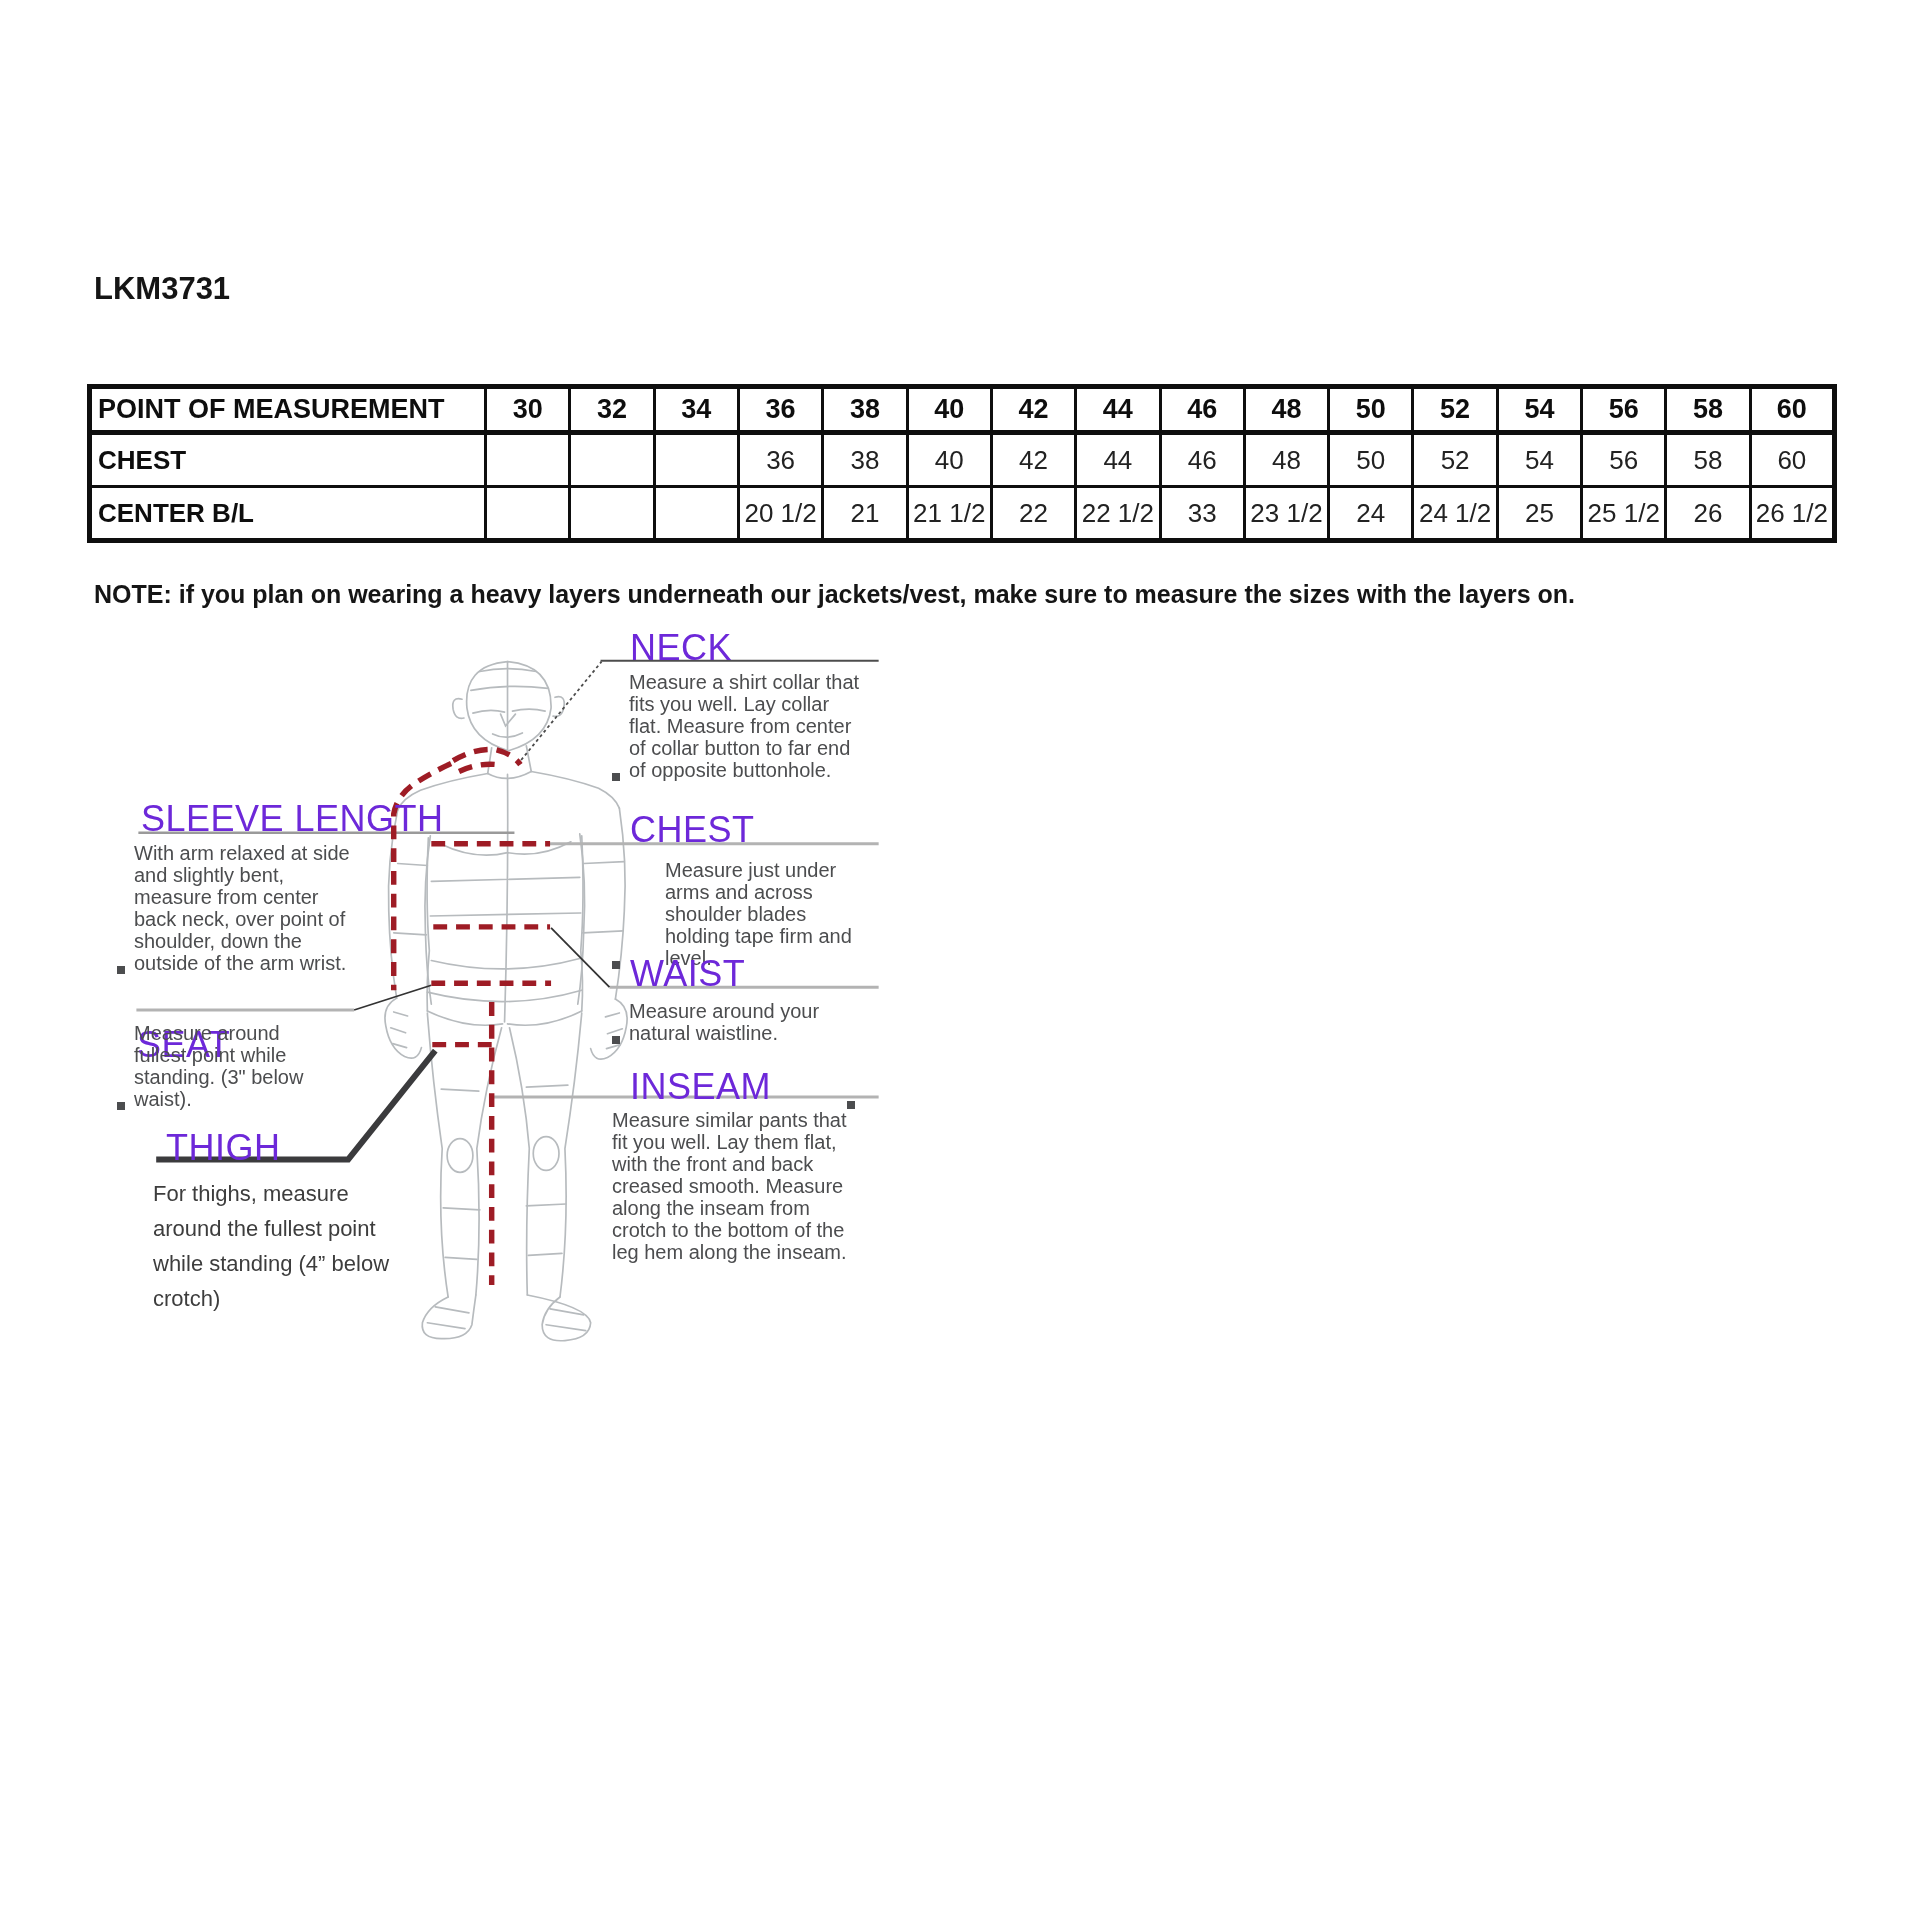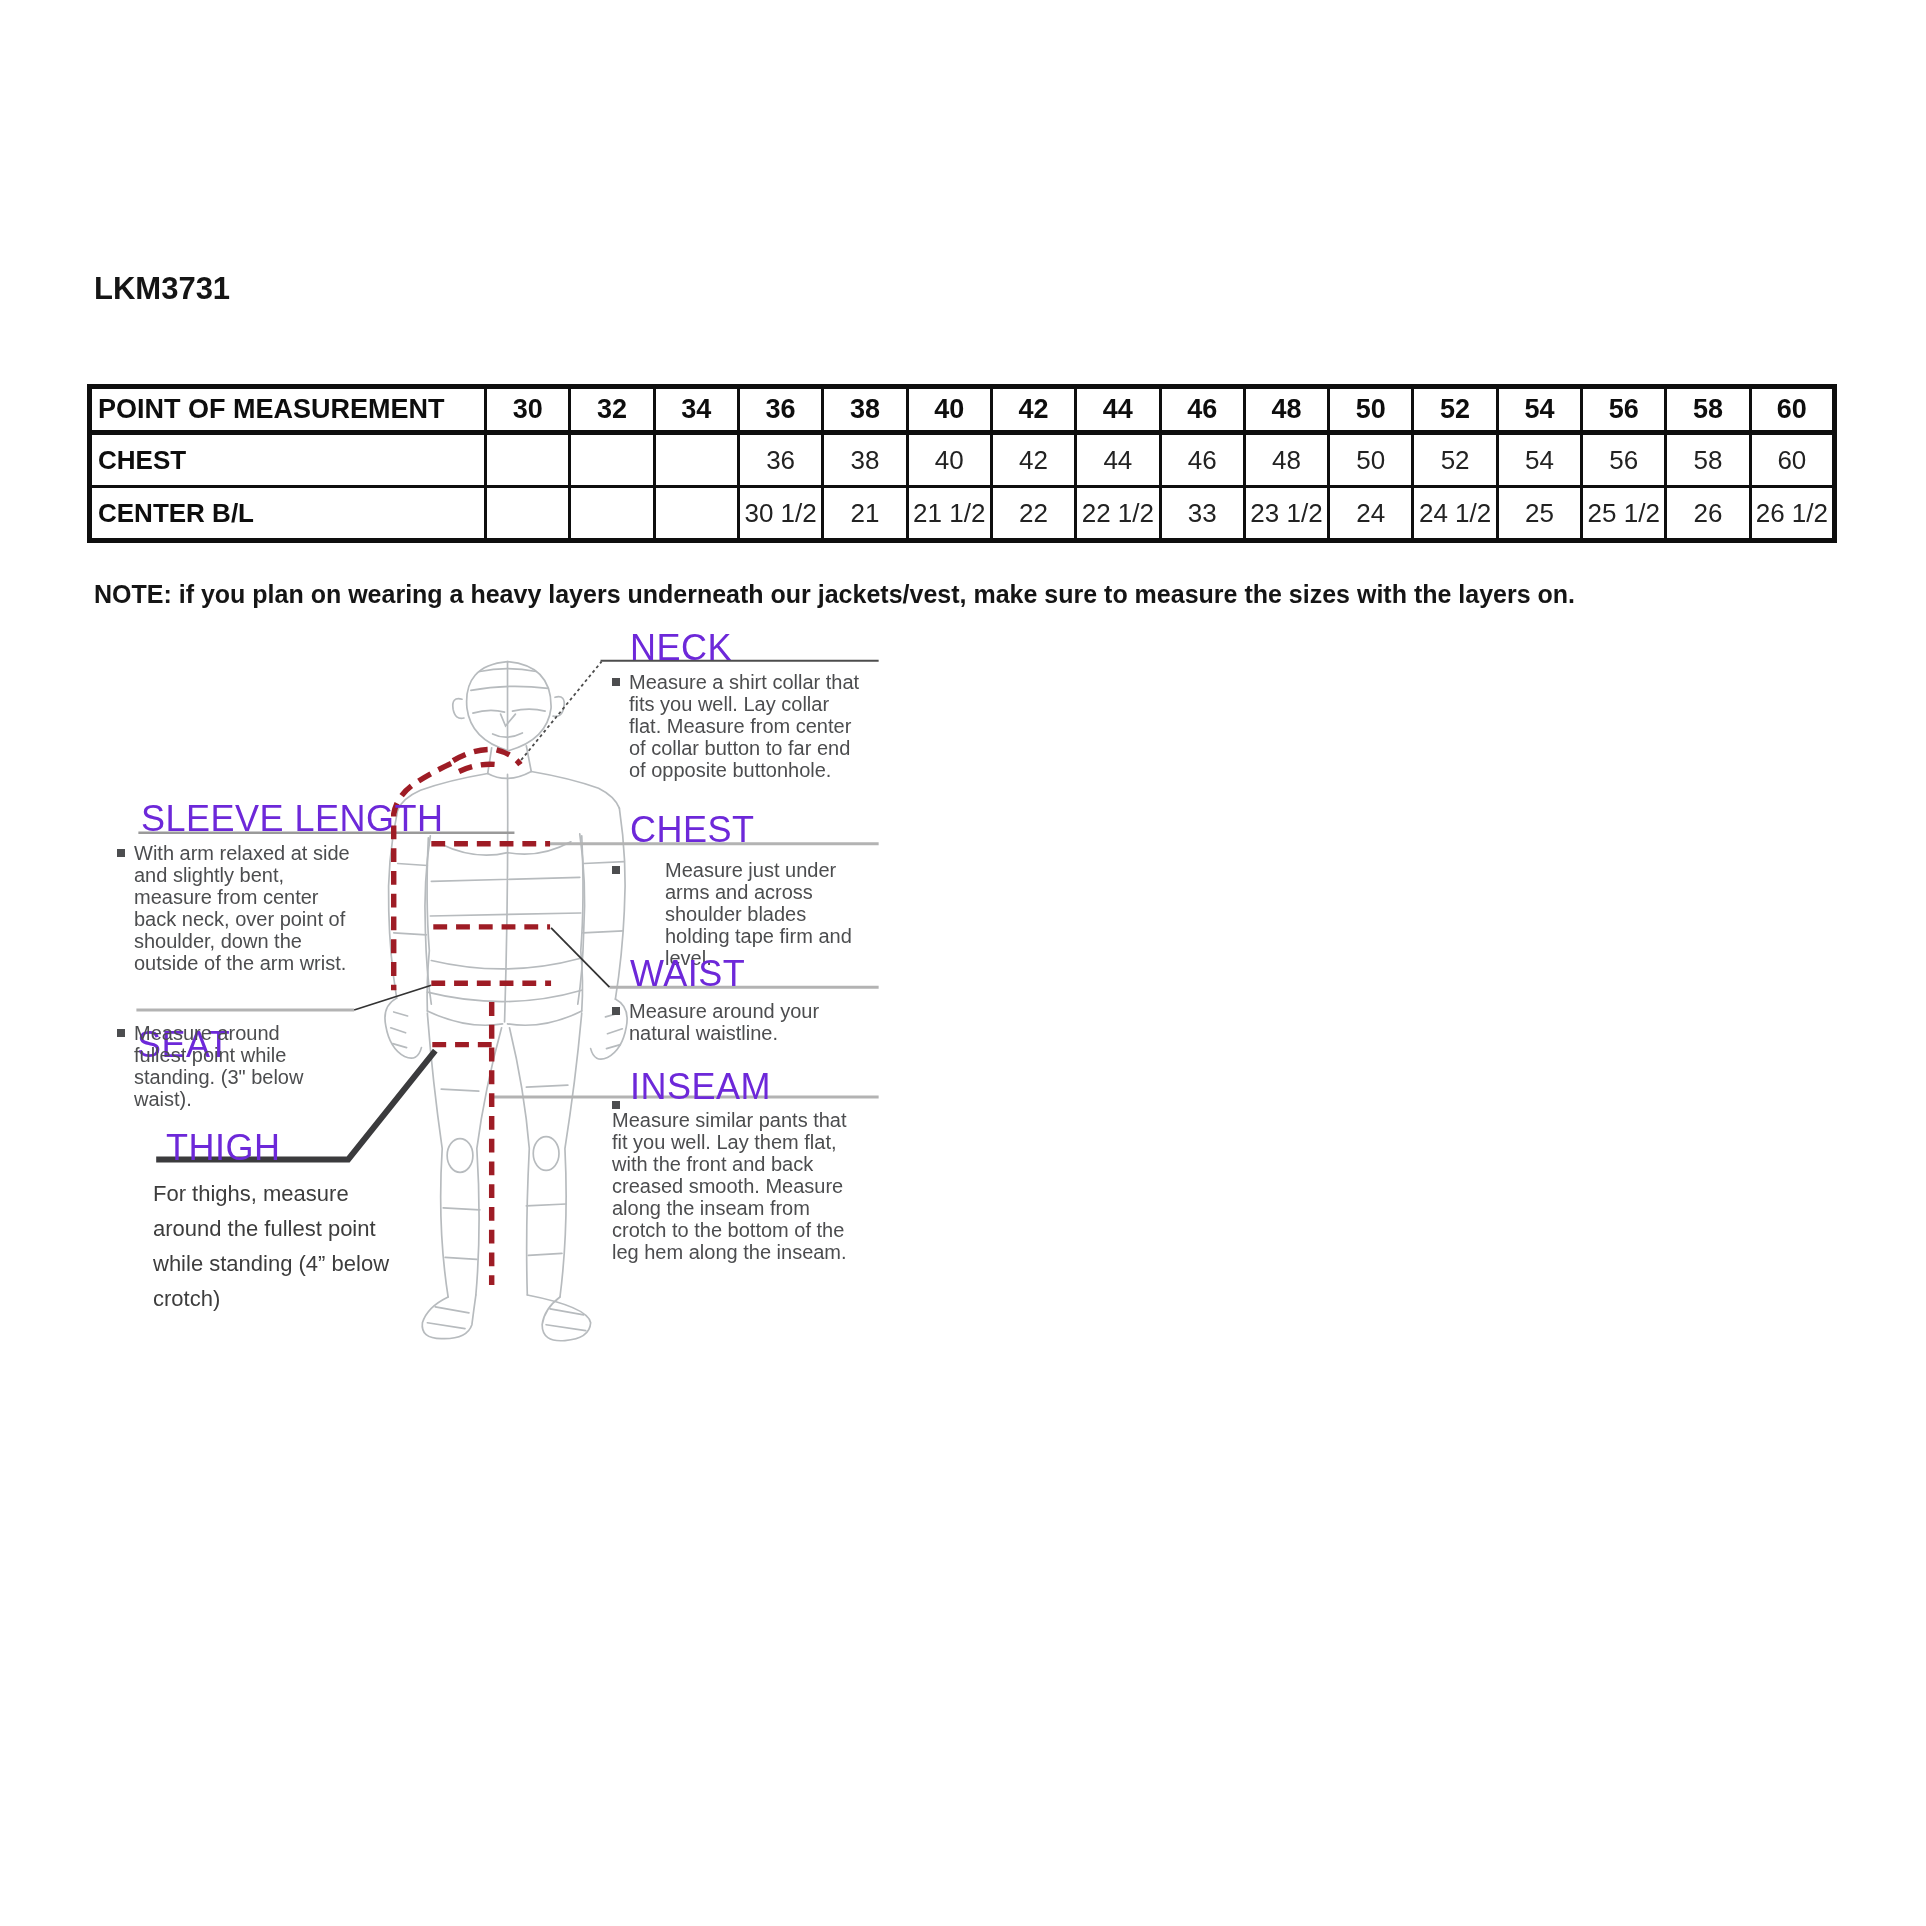--- a/index.html
+++ b/index.html
@@ -37,21 +37,21 @@
     font-weight:bold;text-align:left;padding-left:6px;color:#0e0e0e;font-size:26px;
   }
   
   .diagram{position:absolute;left:79px;top:614px;width:861px;height:792px;}
   .diagram svg{position:absolute;left:0;top:0;}
   .dlabel-head{
     position:absolute;font-size:36px;color:#6d28d9;letter-spacing:0.5px;
     white-space:nowrap;
   }
   .dlabel-body{
-    position:absolute;display:flex;align-items:flex-start;
+    position:absolute;display:flex;align-items:flex-end;
     font-size:20px;line-height:22px;color:#4c4d4f;
   }
   .dlabel-body .bullet{
     flex:0 0 auto;width:8px;height:8px;background:#4c4d4f;margin:7px 9px 0 0;
   }
   .thigh-text{
     position:absolute;font-size:22px;line-height:35px;color:#3d3d3d;
   }
 </style>
 </head>
@@ -99,21 +99,21 @@
         <td>54</td>
         <td>56</td>
         <td>58</td>
         <td>60</td>
       </tr>
       <tr>
         <td class="row-label">CENTER B/L</td>
         <td></td>
         <td></td>
         <td></td>
-        <td>30 1/2</td>
+        <td>20 1/2</td>
         <td>21</td>
         <td>21 1/2</td>
         <td>22</td>
         <td>22 1/2</td>
         <td>33</td>
         <td>23 1/2</td>
         <td>24</td>
         <td>24 1/2</td>
         <td>25</td>
         <td>25 1/2</td>

